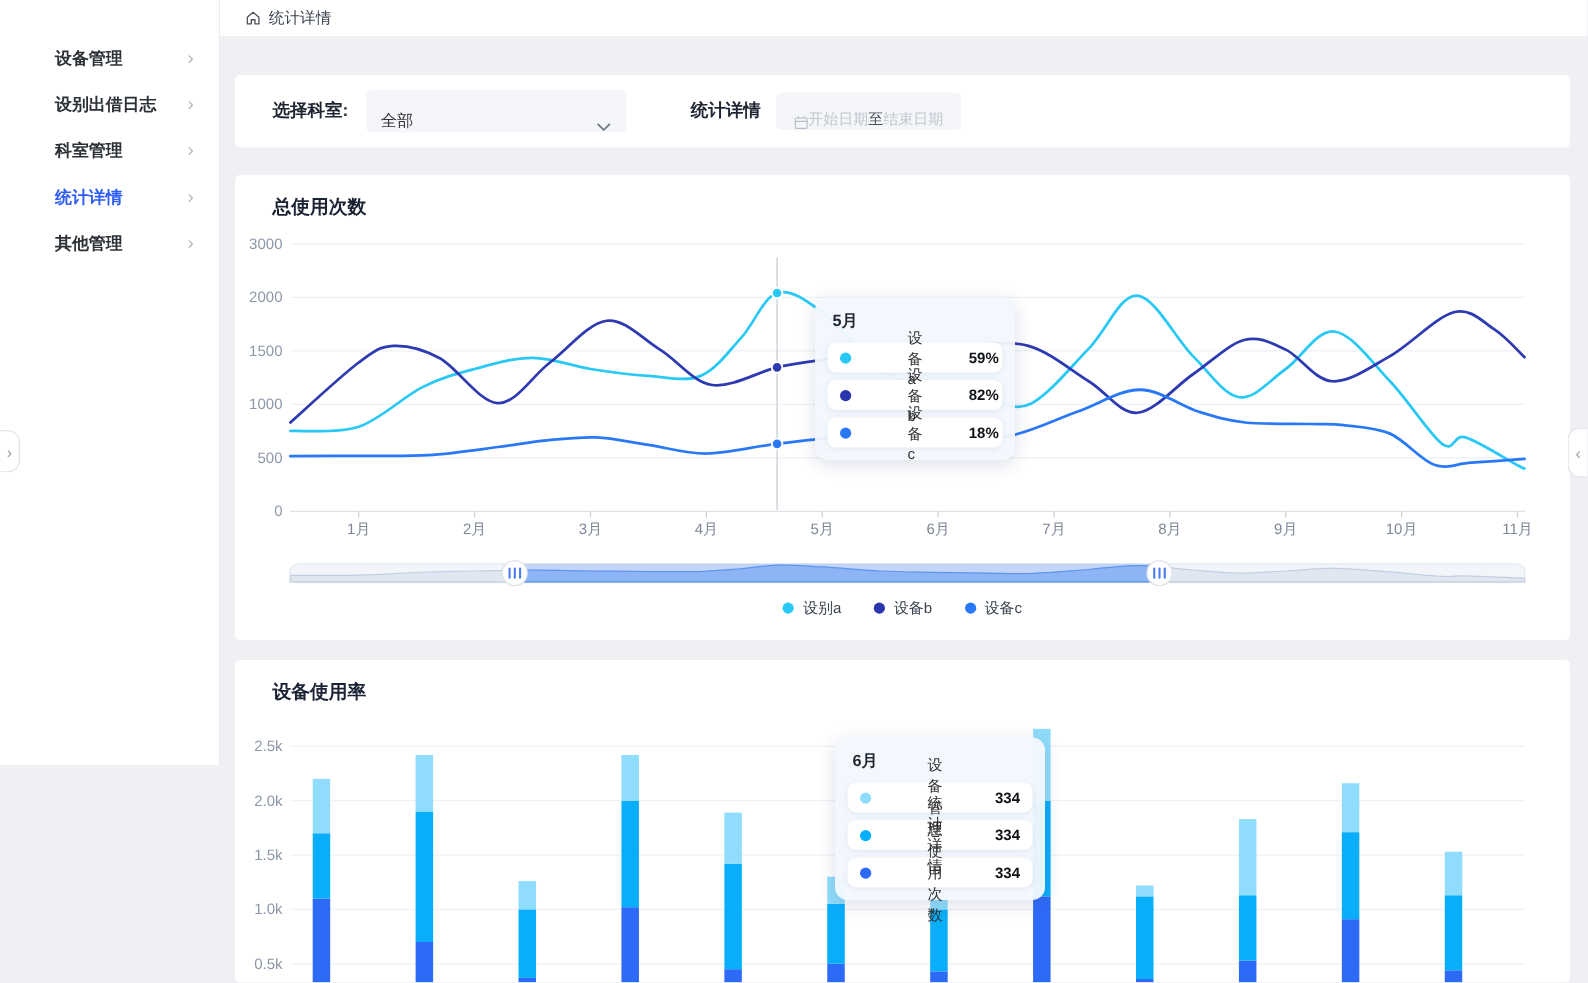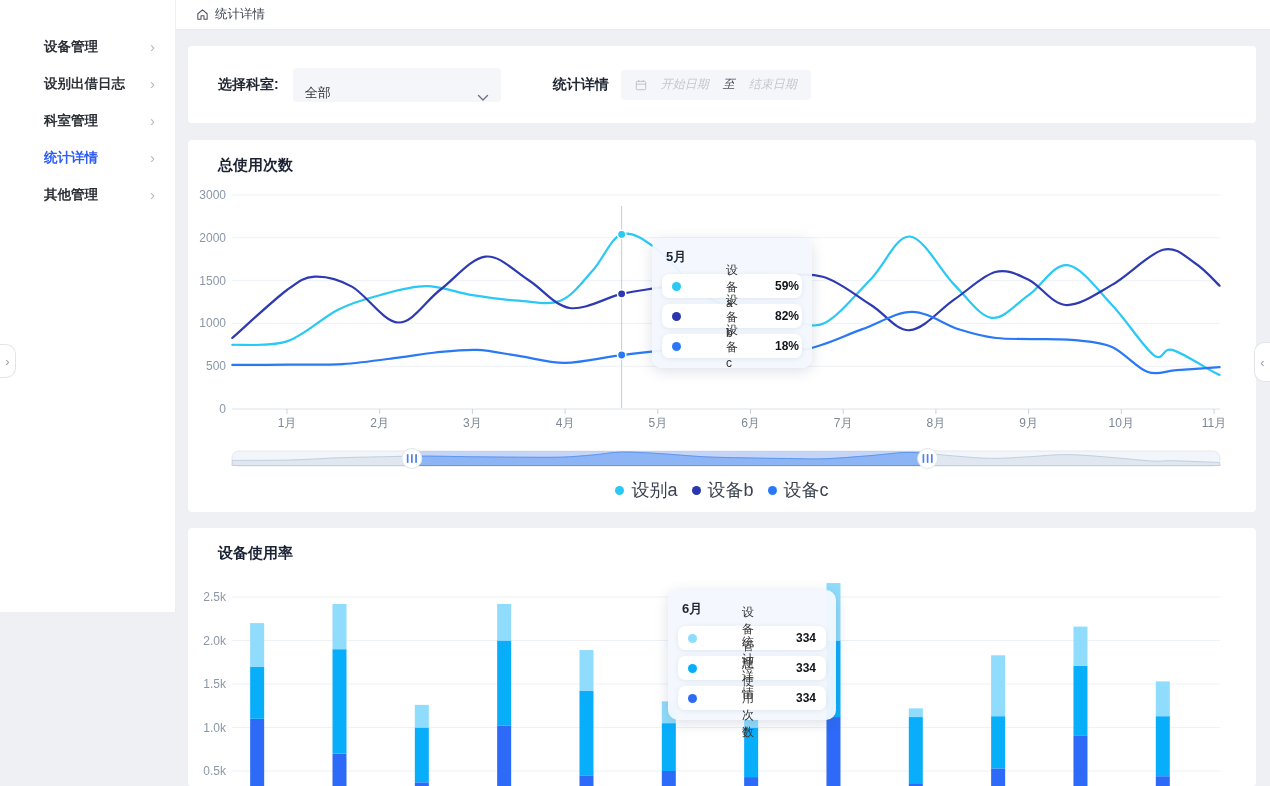--- a/index.html
+++ b/index.html
@@ -19,38 +19,38 @@
   
   .topbar{position:absolute;left:176px;top:0;width:1094px;height:30px;background:#fff;
           border-bottom:1px solid #e8ebef;display:flex;align-items:center;gap:6px;
           padding-left:20px;box-sizing:border-box;z-index:3;}
   .topbar .bc{font-size:12.5px;color:#3c4350;}
 
   
   .card{position:absolute;background:#fff;border-radius:4px;}
   .card h3{position:absolute;left:30px;top:16px;margin:0;font-size:15px;font-weight:700;color:#1a2233;}
 
-  .card-filter{left:188px;top:46px;width:1068px;height:77px;display:flex;align-items:center;
+  .card-filter{left:188px;top:60px;width:1068px;height:58px;display:flex;align-items:center;
                padding-left:30px;box-sizing:border-box;}
   .flabel{font-size:14px;font-weight:700;color:#1f2633;white-space:nowrap;}
   .select{width:208px;height:34px;background:#f4f6f9;border-radius:4px;display:flex;align-items:flex-end;
           justify-content:space-between;padding:0 12px;margin-left:14px;box-sizing:border-box;
           font-size:13px;color:#333;cursor:pointer;}
   .f-time{margin-left:52px;}
-  .daterange{height:30px;background:#f4f6f9;border-radius:4px;display:flex;align-items:center;
-             padding:0 14px;margin-left:12px;gap:14px;font-size:12px;color:#c2c6cf;cursor:pointer;font-style:italic;}
+  .daterange{height:30px;background:#f4f6f9;border-radius:4px;display:flex;align-items:flex-end;
+             padding:0 14px;margin-left:12px;gap:0;font-size:12px;color:#c2c6cf;cursor:pointer;}
   .daterange .to{color:#4a4f58;}
 
   .card-line{left:188px;top:140px;width:1068px;height:372px;}
   .card-bar{left:188px;top:528px;width:1068px;height:258px;overflow:hidden;}
   .chart-svg{position:absolute;left:0;top:0;display:block;}
   svg text{font-family:"Liberation Sans","DejaVu Sans",sans-serif;}
 
-  .legend{position:absolute;left:0;right:0;top:338px;display:flex;justify-content:center;gap:14px;
-          font-size:18px;color:#3c4350;}
+  .legend{position:absolute;left:0;right:0;top:338px;display:flex;justify-content:center;gap:26px;
+          font-size:12px;color:#3c4350;}
   .legend-item{display:flex;align-items:center;cursor:pointer;}
   .legend-item .dot{width:9px;height:9px;border-radius:50%;display:inline-block;margin-right:7px;}
 
   .tooltip{position:absolute;background:rgba(243,248,254,0.95);border-radius:10px;
            box-shadow:0 3px 14px rgba(60,80,120,0.18);padding:10px 10px 4px;box-sizing:border-box;z-index:5;}
   .tt-title{font-size:13px;font-weight:700;color:#1f2633;margin:0 0 8px 4px;}
   .tt-row{background:#fff;border-radius:7px;box-shadow:0 1px 5px rgba(50,70,110,0.10);height:24px;
           display:flex;align-items:center;padding:0 10px;margin-bottom:6px;font-size:12px;color:#333;gap:37px;}
   .tt-row .dot{width:9px;height:9px;border-radius:50%;margin-right:8px;flex:none;}
   .tt-row .val{margin-left:auto;font-weight:700;color:#101418;}

